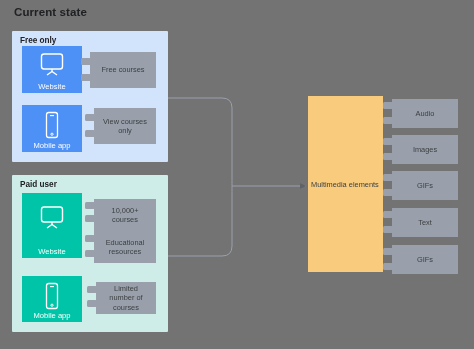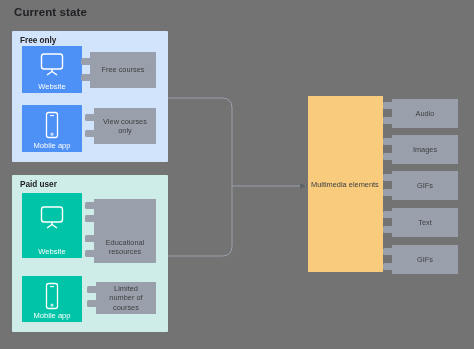--- a/index.html
+++ b/index.html
@@ -198,20 +198,21 @@
         <path d="M15 17 L15 20" stroke="#ffffff" stroke-width="1.4"></path>
         <path d="M10 23 L15 19.5 L20 23" fill="none" stroke="#ffffff" stroke-width="1.4" stroke-linejoin="round"></path>
       </svg>
     </div>
     <div class="channel-label">Website</div>
   </div>
 
   <div class="abs feature-box" id="fb-10k">
     <span class="tab left" style="top:3px"></span>
     <span class="tab left" style="top:16px"></span>
+    <span>10,000+ courses</span>
   </div>
 
   <div class="abs feature-box" id="fb-edu">
     <span class="tab left" style="top:4px"></span>
     <span class="tab left" style="top:19px"></span>
     <span>Educational resources</span>
   </div>
 
   <div class="abs channel-box teal" id="paid-mobile">
     <div class="device-icon">

